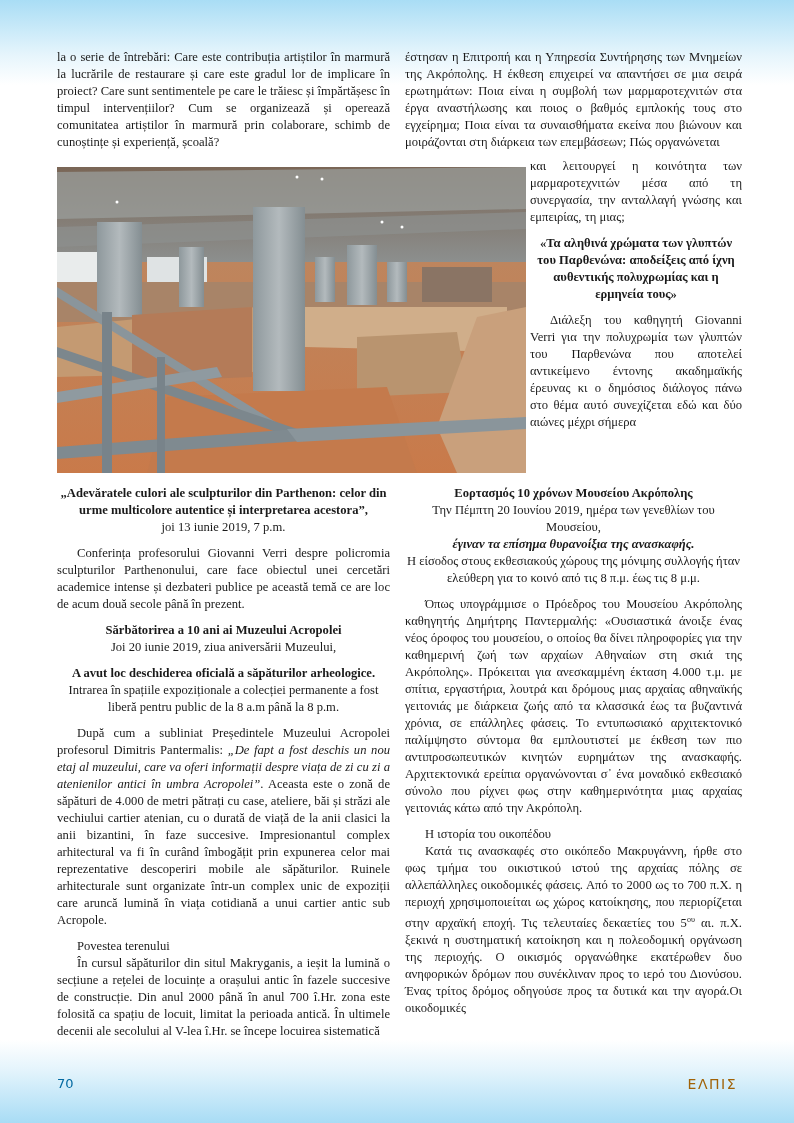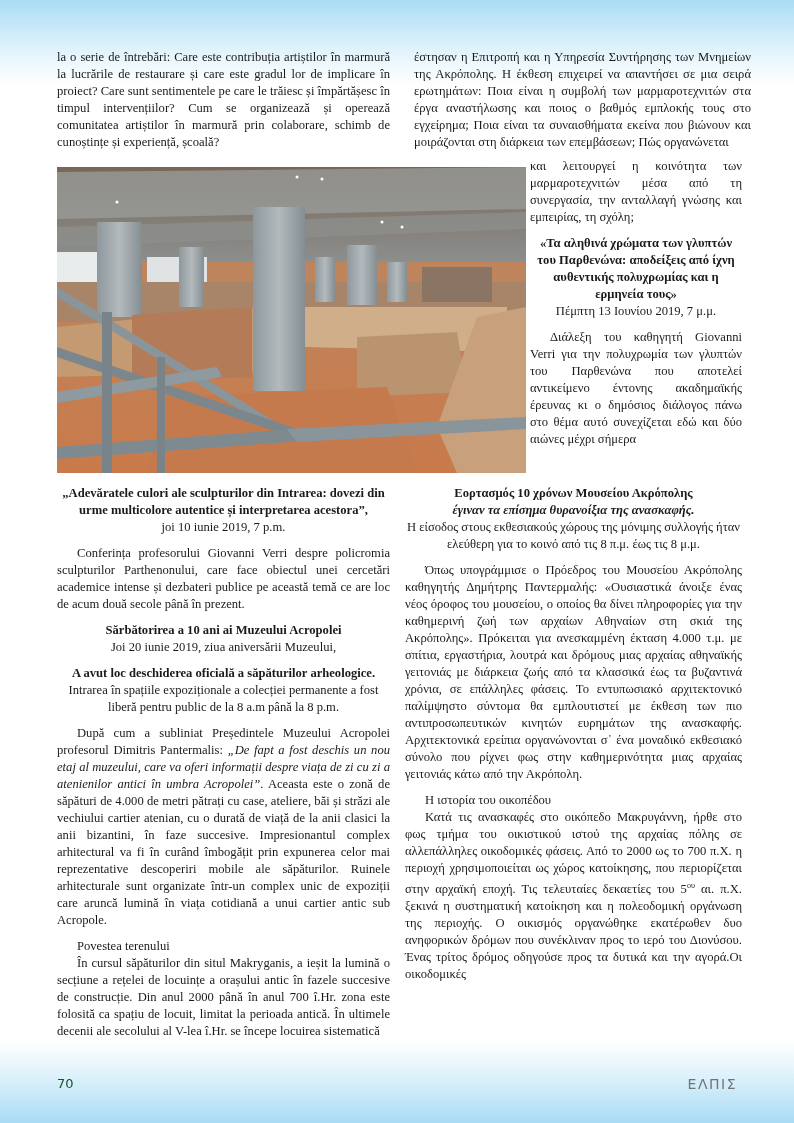--- a/index.html
+++ b/index.html
@@ -14,50 +14,49 @@
   .ind { text-indent: 20px; }
   .ctr { text-align: center; }
   .b { font-weight: bold; }
   .i { font-style: italic; }
   .gap { height: 9px; }
   .heading { font-weight: normal; padding-left: 20px; }
   .ro { font-family: "Liberation Serif", serif; }
   .gr { font-family: "Liberation Serif", serif; }
 
   #col-left-top { left: 57px; top: 49px; width: 333px; }
-  #col-right-top { left: 414px; top: 49px; width: 337px; }
+  #col-right-top { left: 405px; top: 49px; width: 337px; }
   #col-right-wrap { left: 530px; top: 158px; width: 212px; }
   #col-left-bottom { left: 57px; top: 485px; width: 333px; }
   #col-right-bottom { left: 405px; top: 485px; width: 337px; }
 
   .photo {
     position: absolute; left: 57px; top: 167px; width: 469px; height: 306px;
     overflow: hidden; background: #8a6a4e;
   }
   .photo svg { display: block; }
 
-  .footer-page { position: absolute; left: 57px; top: 1076px; font-family: "DejaVu Sans", sans-serif; font-size: 13px; color: #14532d; }
-  .footer-mag { position: absolute; right: 57px; top: 1076px; font-family: "DejaVu Sans", sans-serif; font-size: 14px; letter-spacing: 1.5px; color: #737373; }
+  .footer-page { position: absolute; left: 57px; top: 1076px; font-family: "DejaVu Sans", sans-serif; font-size: 13px; color: #0369a1; }
+  .footer-mag { position: absolute; right: 57px; top: 1076px; font-family: "DejaVu Sans", sans-serif; font-size: 14px; letter-spacing: 1.5px; color: #a16207; }
 </style>
 </head>
 <body>
 
 <div id="col-left-top" class="col ro">
   <p>la o serie de întrebări: Care este contribuția artiștilor în marmură la lucrările de restaurare și care este gradul lor de implicare în proiect? Care sunt sentimentele pe care le trăiesc și împărtășesc în timpul intervențiilor? Cum se organizează și operează comunitatea artiștilor în marmură prin colaborare, schimb de cunoștințe și experiență, școală?</p>
 </div>
 
 <div id="col-right-top" class="col gr">
   <p>έστησαν η Επιτροπή και η Υπηρεσία Συντήρησης των Μνημείων της Ακρόπολης. Η έκθεση επιχειρεί να απαντήσει σε μια σειρά ερωτημάτων: Ποια είναι η συμβολή των μαρμαροτεχνιτών στα έργα αναστήλωσης και ποιος ο βαθμός εμπλοκής τους στο εγχείρημα; Ποια είναι τα συναισθήματα εκείνα που βιώνουν και μοιράζονται στη διάρκεια των επεμβάσεων; Πώς οργανώνεται</p>
 </div>
 
 <div id="col-right-wrap" class="col gr">
-  <p>και λειτουργεί η κοινότητα των μαρμαροτεχνιτών μέσα από τη συνεργασία, την ανταλλαγή γνώσης και εμπειρίας, τη σχόλη;</p>
+  <p>και λειτουργεί η κοινότητα των μαρμαροτεχνιτών μέσα από τη συνεργασία, την ανταλλαγή γνώσης και εμπειρίας, τη μιας;</p>
   <div class="gap"></div>
   <p class="ctr b">«Τα αληθινά χρώματα των γλυπτών του Παρθενώνα: αποδείξεις από ίχνη αυθεντικής πολυχρωμίας και η ερμηνεία τους»</p>
-  <p class="ctr">Πέμπτη 13 Ιουνίου 2019, 7 μ.μ.</p>
   <div class="gap"></div>
   <p class="ind">Διάλεξη του καθηγητή Giovanni Verri για την πολυχρωμία των γλυπτών του Παρθενώνα που αποτελεί αντικείμενο έντονης ακαδημαϊκής έρευνας κι ο δημόσιος διάλογος πάνω στο θέμα αυτό συνεχίζεται εδώ και δύο αιώνες μέχρι σήμερα</p>
 </div>
 
 <div class="photo">
   <svg width="469" height="306" viewBox="0 0 469 306" xmlns="http://www.w3.org/2000/svg">
     <defs>
       <linearGradient id="ceil" x1="0" y1="0" x2="0" y2="1">
         <stop offset="0" stop-color="#7a6656"></stop>
         <stop offset="1" stop-color="#8c8f8e"></stop>
@@ -111,39 +110,40 @@
 
     <circle cx="240" cy="10" r="1.5" fill="#fff"></circle>
     <circle cx="265" cy="12" r="1.5" fill="#fff"></circle>
     <circle cx="325" cy="55" r="1.5" fill="#fff"></circle>
     <circle cx="345" cy="60" r="1.5" fill="#fff"></circle>
     <circle cx="60" cy="35" r="1.5" fill="#fff"></circle>
   </svg>
 </div>
 
 <div id="col-left-bottom" class="col ro">
-  <p class="ctr b">„Adevăratele culori ale sculpturilor din Intrarea: dovezi din urme multicolore autentice și interpretarea acestora”,</p>
-  <p class="ctr">joi 10 iunie 2019, 7 p.m.</p>
+  <p class="ctr b">„Adevăratele culori ale sculpturilor din Parthenon: celor din urme multicolore autentice și interpretarea acestora”,</p>
+  <p class="ctr">joi 13 iunie 2019, 7 p.m.</p>
   <div class="gap"></div>
   <p class="ind">Conferința profesorului Giovanni Verri despre policromia sculpturilor Parthenonului, care face obiectul unei cercetări academice intense și dezbateri publice pe această temă ce are loc de acum două secole până în prezent.</p>
   <div class="gap"></div>
   <p class="ctr b">Sărbătorirea a 10 ani ai Muzeului Acropolei</p>
   <p class="ctr">Joi 20 iunie 2019, ziua aniversării Muzeului,</p>
   <div class="gap"></div>
   <p class="ctr b">A avut loc deschiderea oficială a săpăturilor arheologice.</p>
   <p class="ctr">Intrarea în spațiile expoziționale a colecției permanente a fost liberă pentru public de la 8 a.m până la 8 p.m.</p>
   <div class="gap"></div>
   <p class="ind"><span>După cum a subliniat Președintele Muzeului Acropolei profesorul Dimitris Pantermalis: </span><span class="i">„De fapt a fost deschis un nou etaj al muzeului, care va oferi informații despre viața de zi cu zi a atenienilor antici în umbra Acropolei”</span><span>. Aceasta este o zonă de săpături de 4.000 de metri pătrați cu case, ateliere, băi și străzi ale vechiului cartier atenian, cu o durată de viață de la anii clasici la anii bizantini, în faze succesive. Impresionantul complex arhitectural va fi în curând îmbogățit prin expunerea celor mai reprezentative descoperiri mobile ale săpăturilor. Ruinele arhitecturale sunt organizate într-un complex unic de expoziții care aruncă lumină în viața cotidiană a unui cartier antic sub Acropole.</span></p>
   <div class="gap"></div>
   <p class="heading">Povestea terenului</p>
   <p class="ind">În cursul săpăturilor din situl Makryganis, a ieșit la lumină o secțiune a rețelei de locuințe a orașului antic în fazele succesive de construcție. Din anul 2000 până în anul 700 î.Hr. zona este folosită ca spațiu de locuit, limitat la perioada antică. În ultimele decenii ale secolului al V-lea î.Hr. se începe locuirea sistematică</p>
 </div>
 
 <div id="col-right-bottom" class="col gr">
   <p class="ctr b">Εορτασμός 10 χρόνων Μουσείου Ακρόπολης</p>
+  <p class="ctr">Την Πέμπτη 20 Ιουνίου 2019, ημέρα των γενεθλίων του Μουσείου,</p>
   <p class="ctr b i">έγιναν τα επίσημα θυρανοίξια της ανασκαφής.</p>
   <p class="ctr">Η είσοδος στους εκθεσιακούς χώρους της μόνιμης συλλογής ήταν ελεύθερη για το κοινό από τις 8 π.μ. έως τις 8 μ.μ.</p>
   <div class="gap"></div>
   <p class="ind">Όπως υπογράμμισε ο Πρόεδρος του Μουσείου Ακρόπολης καθηγητής Δημήτρης Παντερμαλής: «Ουσιαστικά άνοιξε ένας νέος όροφος του μουσείου, ο οποίος θα δίνει πληροφορίες για την καθημερινή ζωή των αρχαίων Αθηναίων στη σκιά της Ακρόπολης». Πρόκειται για ανεσκαμμένη έκταση 4.000 τ.μ. με σπίτια, εργαστήρια, λουτρά και δρόμους μιας αρχαίας αθηναϊκής γειτονιάς με διάρκεια ζωής από τα κλασσικά έως τα βυζαντινά χρόνια, σε επάλληλες φάσεις. Το εντυπωσιακό αρχιτεκτονικό παλίμψηστο σύντομα θα εμπλουτιστεί με έκθεση των πιο αντιπροσωπευτικών κινητών ευρημάτων της ανασκαφής. Αρχιτεκτονικά ερείπια οργανώνονται σ᾽ ένα μοναδικό εκθεσιακό σύνολο που ρίχνει φως στην καθημερινότητα μιας αρχαίας γειτονιάς κάτω από την Ακρόπολη.</p>
   <div class="gap"></div>
   <p class="heading">Η ιστορία του οικοπέδου</p>
   <p class="ind"><span>Κατά τις ανασκαφές στο οικόπεδο Μακρυγάννη, ήρθε στο φως τμήμα του οικιστικού ιστού της αρχαίας πόλης σε αλλεπάλληλες οικοδομικές φάσεις. Από το 2000 ως το 700 π.Χ. η περιοχή χρησιμοποιείται ως χώρος κατοίκησης, που περιορίζεται στην αρχαϊκή εποχή. Τις τελευταίες δεκαετίες του 5</span><sup style="font-size:8px">ου</sup><span> αι. π.Χ. ξεκινά η συστηματική κατοίκηση και η πολεοδομική οργάνωση της περιοχής. Ο οικισμός οργανώθηκε εκατέρωθεν δυο ανηφορικών δρόμων που συνέκλιναν προς το ιερό του Διονύσου. Ένας τρίτος δρόμος οδηγούσε προς τα δυτικά και την αγορά.Οι οικοδομικές</span></p>
 </div>
 
 <div class="footer-page">70</div>

